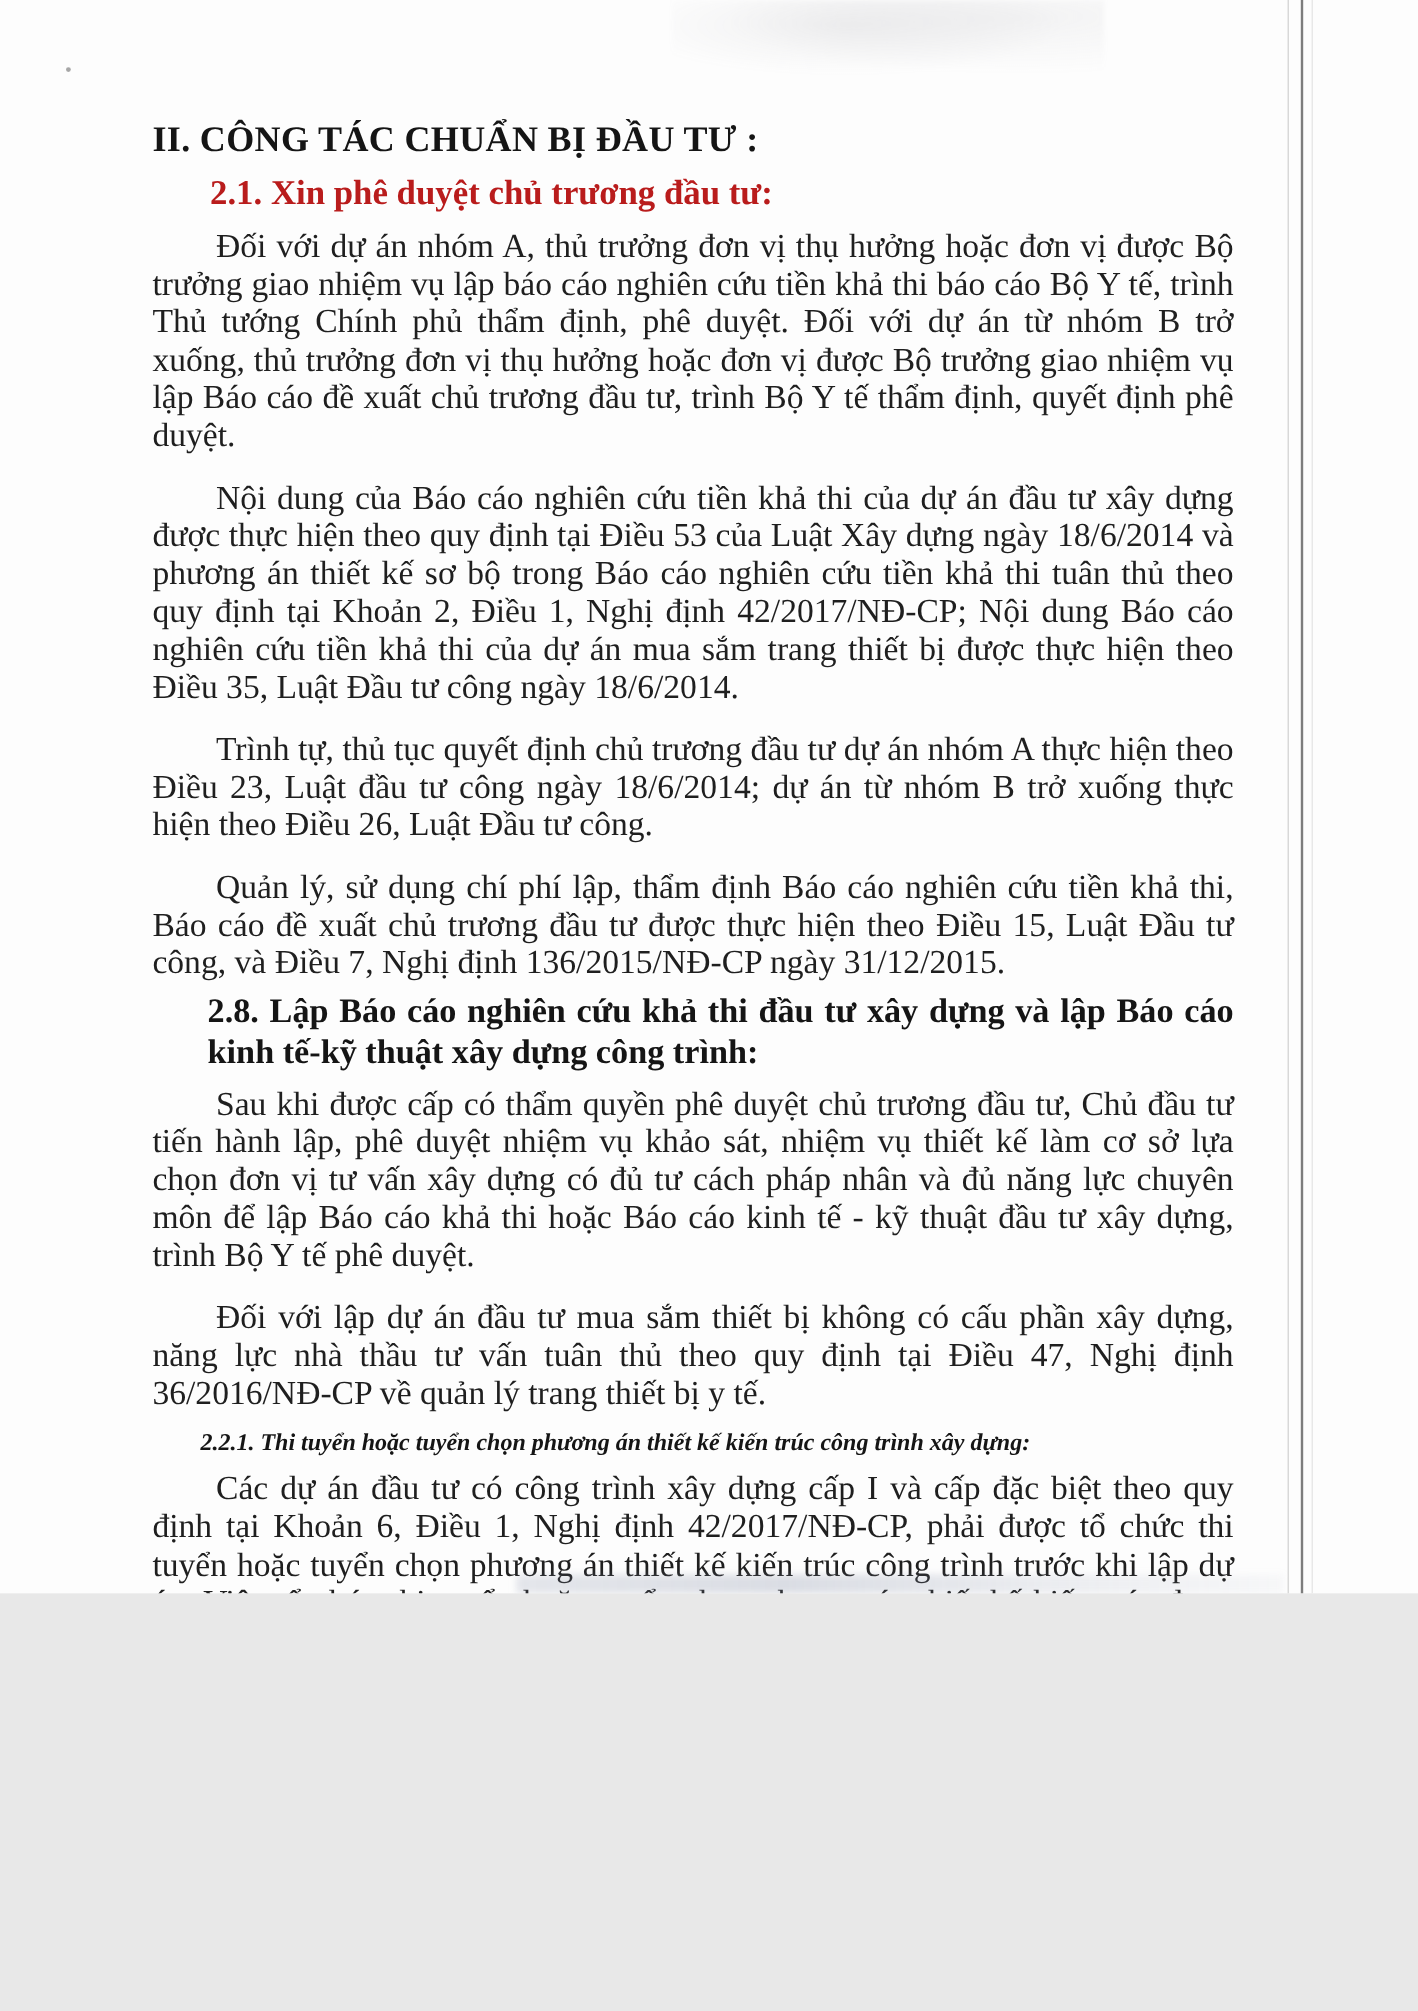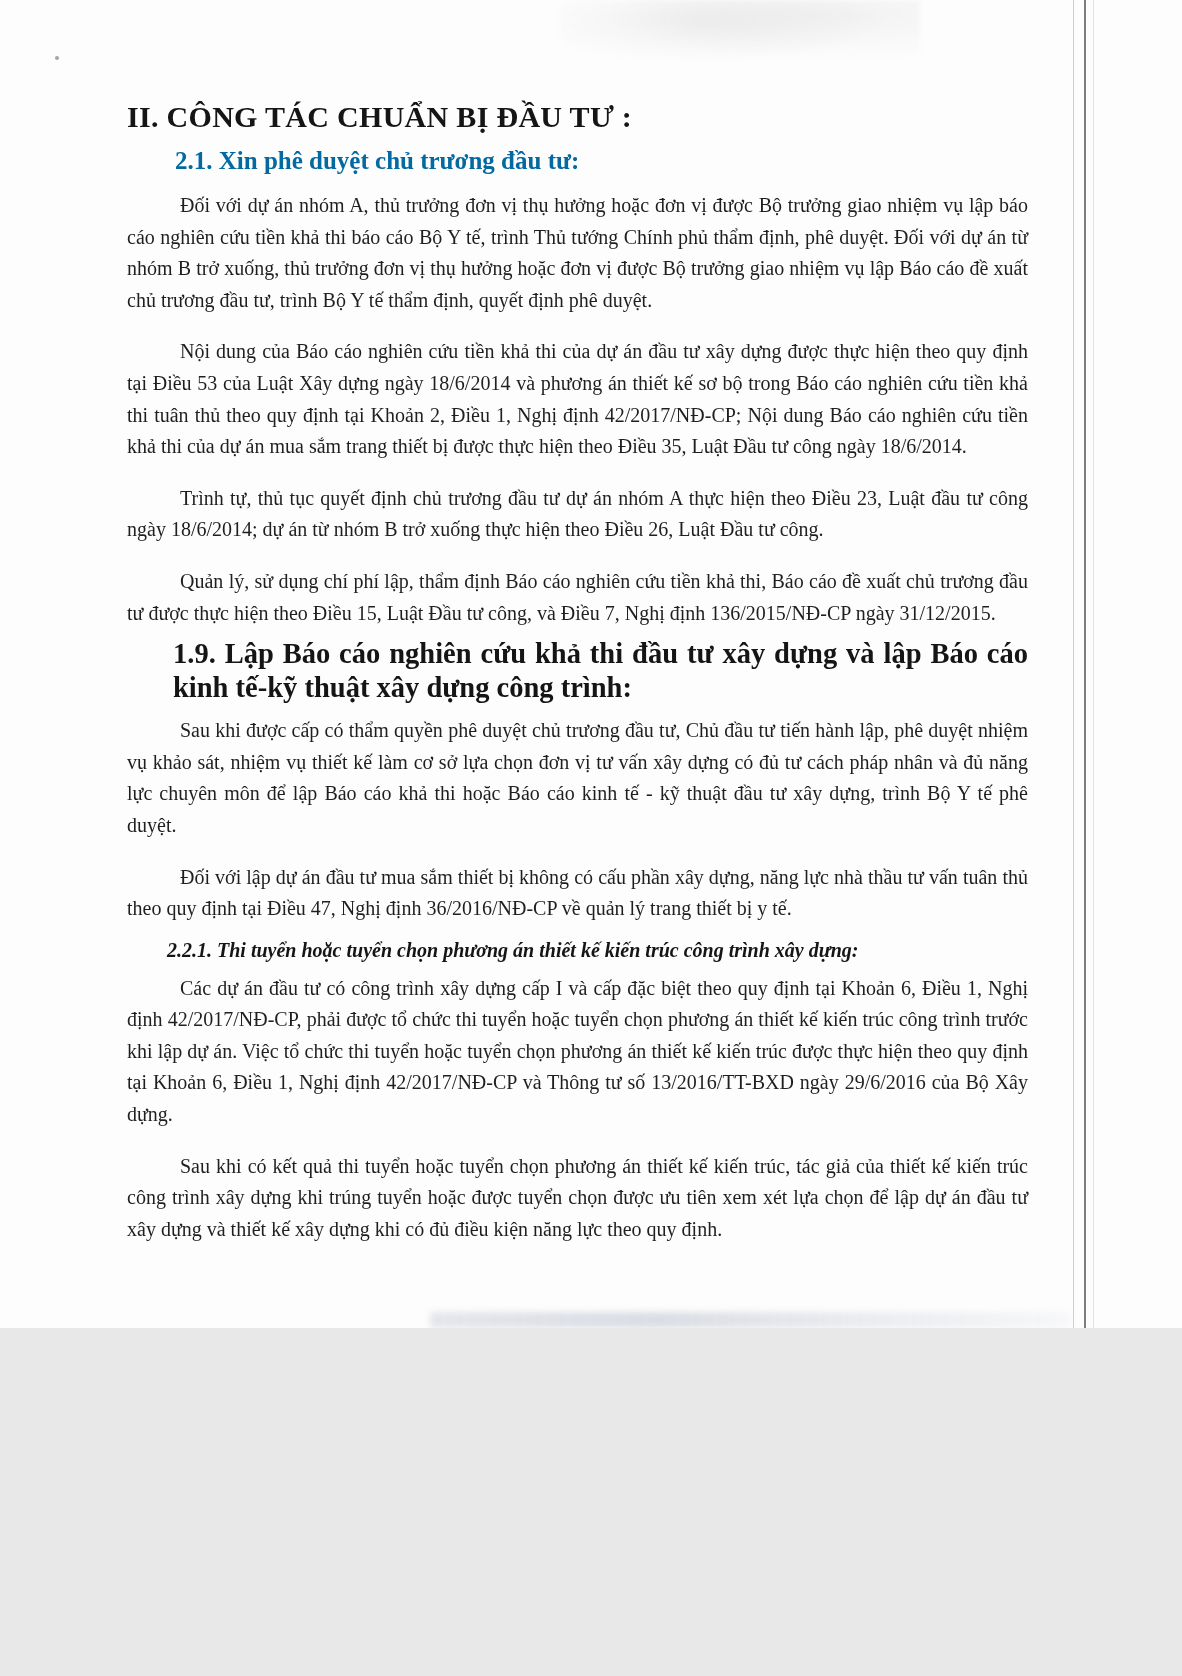--- a/index.html
+++ b/index.html
@@ -61,28 +61,28 @@
   }
   .doc-heading {
     font-size: 30px;
     line-height: 34px;
     font-weight: bold;
     color: #151515;
     margin: 0 0 10px 0;
     letter-spacing: 0.3px;
   }
   .sec-heading {
-    font-size: 25px;
+    font-size: 29px;
     line-height: 34px;
     font-weight: bold;
-    color: #0369a1;
+    color: #b91c1c;
     margin: 0 0 12px 48px;
   }
   .para {
-    font-size: 20px;
+    font-size: 28px;
     line-height: 31.6px;
     text-align: justify;
     text-indent: 53px;
     margin: 0 0 20px 0;
   }
   .para.tight { margin-bottom: 8px; }
   .sec22-heading {
     font-size: 28.5px;
     line-height: 34px;
     font-weight: bold;
@@ -122,21 +122,21 @@
 
     <p class="para">Đối với dự án nhóm A, thủ trưởng đơn vị thụ hưởng hoặc đơn vị được Bộ trưởng giao nhiệm vụ lập báo cáo nghiên cứu tiền khả thi báo cáo Bộ Y tế, trình Thủ tướng Chính phủ thẩm định, phê duyệt. Đối với dự án từ nhóm B trở xuống, thủ trưởng đơn vị thụ hưởng hoặc đơn vị được Bộ trưởng giao nhiệm vụ lập Báo cáo đề xuất chủ trương đầu tư, trình Bộ Y tế thẩm định, quyết định phê duyệt.</p>
 
     <p class="para">Nội dung của Báo cáo nghiên cứu tiền khả thi của dự án đầu tư xây dựng được thực hiện theo quy định tại Điều 53 của Luật Xây dựng ngày 18/6/2014 và phương án thiết kế sơ bộ trong Báo cáo nghiên cứu tiền khả thi tuân thủ theo quy định tại Khoản 2, Điều 1, Nghị định 42/2017/NĐ-CP; Nội dung Báo cáo nghiên cứu tiền khả thi của dự án mua sắm trang thiết bị được thực hiện theo Điều 35, Luật Đầu tư công ngày 18/6/2014.</p>
 
 
     <p class="para">Trình tự, thủ tục quyết định chủ trương đầu tư dự án nhóm A thực hiện theo Điều 23, Luật đầu tư công ngày 18/6/2014; dự án từ nhóm B trở xuống thực hiện theo Điều 26, Luật Đầu tư công.</p>
 
     <p class="para tight">Quản lý, sử dụng chí phí lập, thẩm định Báo cáo nghiên cứu tiền khả thi, Báo cáo đề xuất chủ trương đầu tư được thực hiện theo Điều 15, Luật Đầu tư công, và Điều 7, Nghị định 136/2015/NĐ-CP ngày 31/12/2015.</p>
 
-    <div class="sec22-heading">1.9. Lập Báo cáo nghiên cứu khả thi đầu tư xây dựng và lập Báo cáo kinh tế-kỹ thuật xây dựng công trình:</div>
+    <div class="sec22-heading">2.8. Lập Báo cáo nghiên cứu khả thi đầu tư xây dựng và lập Báo cáo kinh tế-kỹ thuật xây dựng công trình:</div>
 
     <p class="para">Sau khi được cấp có thẩm quyền phê duyệt chủ trương đầu tư, Chủ đầu tư tiến hành lập, phê duyệt nhiệm vụ khảo sát, nhiệm vụ thiết kế làm cơ sở lựa chọn đơn vị tư vấn xây dựng có đủ tư cách pháp nhân và đủ năng lực chuyên môn để lập Báo cáo khả thi hoặc Báo cáo kinh tế - kỹ thuật đầu tư xây dựng, trình Bộ Y tế phê duyệt.</p>
 
     <p class="para tight">Đối với lập dự án đầu tư mua sắm thiết bị không có cấu phần xây dựng, năng lực nhà thầu tư vấn tuân thủ theo quy định tại Điều 47, Nghị định 36/2016/NĐ-CP về quản lý trang thiết bị y tế.</p>
 
     <div class="sec221-heading">2.2.1. Thi tuyển hoặc tuyển chọn phương án thiết kế kiến trúc công trình xây dựng:</div>
 
     <p class="para">Các dự án đầu tư có công trình xây dựng cấp I và cấp đặc biệt theo quy định tại Khoản 6, Điều 1, Nghị định 42/2017/NĐ-CP, phải được tổ chức thi tuyển hoặc tuyển chọn phương án thiết kế kiến trúc công trình trước khi lập dự án. Việc tổ chức thi tuyển hoặc tuyển chọn phương án thiết kế kiến trúc được thực hiện theo quy định tại Khoản 6, Điều 1, Nghị định 42/2017/NĐ-CP và Thông tư số 13/2016/TT-BXD ngày 29/6/2016 của Bộ Xây dựng.</p>
 
     <p class="para">Sau khi có kết quả thi tuyển hoặc tuyển chọn phương án thiết kế kiến trúc, tác giả của thiết kế kiến trúc công trình xây dựng khi trúng tuyển hoặc được tuyển chọn được ưu tiên xem xét lựa chọn để lập dự án đầu tư xây dựng và thiết kế xây dựng khi có đủ điều kiện năng lực theo quy định.</p>

